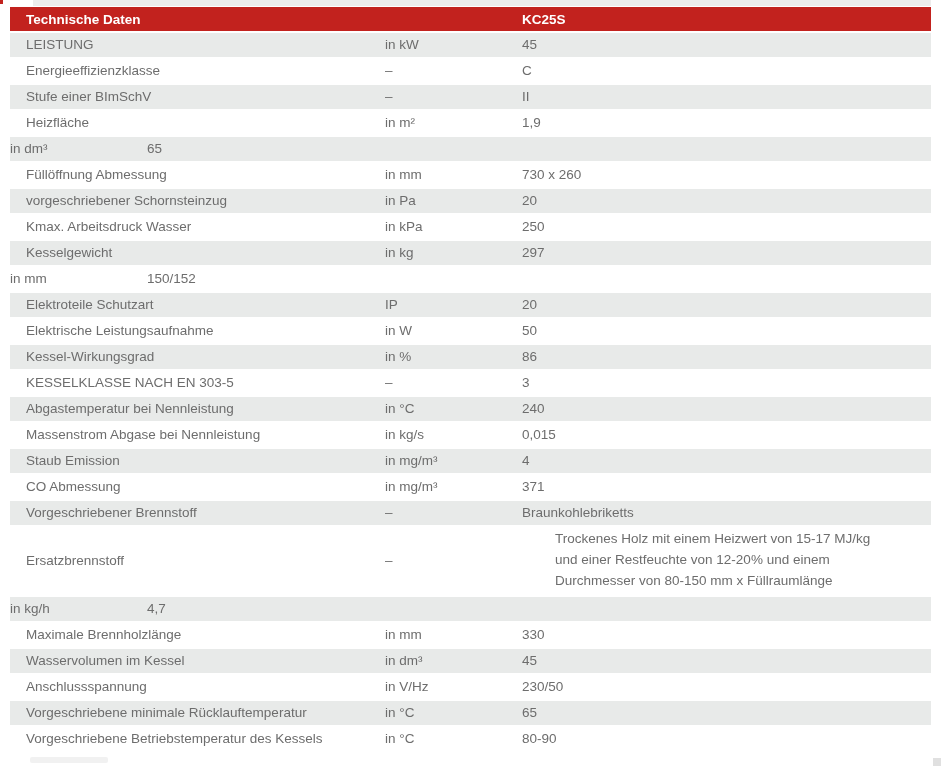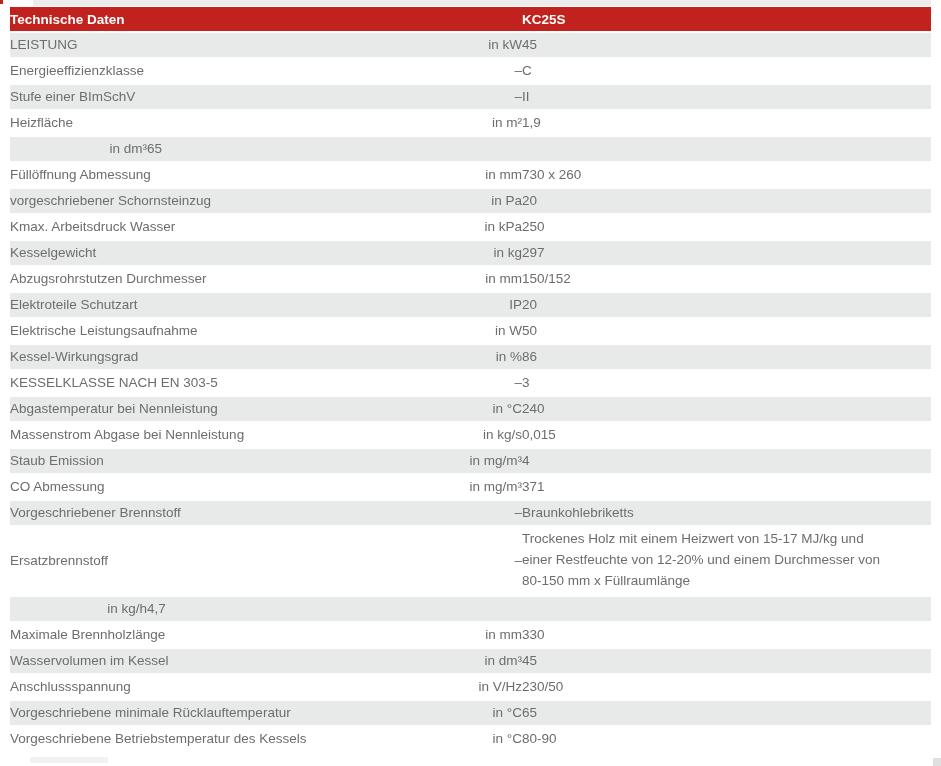--- a/index.html
+++ b/index.html
@@ -63,31 +63,31 @@
     background: #e8eae9;
   }
   .row.multiline {
     height: 70px;
     min-height: 70px;
   }
   .row.multiline .c3 {
     line-height: 21px;
     padding-top: 4px;
     padding-bottom: 8px;
+    margin-left: 33px;
   }
   .c1 {
     width: 375px;
-    padding-left: 0;
+    padding-left: 16px;
     box-sizing: border-box;
     flex: none;
   }
   .c2 {
     width: 137px;
     flex: none;
-    text-align: right;
   }
   .c3 {
     flex: 1;
     padding-right: 40px;
   }
   .bottom-smudge {
     position: absolute;
     left: 30px;
     top: 757px;
     width: 78px;
@@ -164,21 +164,20 @@
     <div class="c3">250</div>
   </div>
 
   <div class="row">
     <div class="c1">Kesselgewicht</div>
     <div class="c2">in kg</div>
     <div class="c3">297</div>
   </div>
 
   <div class="row">
-    <div class="c1">Abzugsrohrstutzen Durchmesser</div>
     <div class="c2">in mm</div>
     <div class="c3">150/152</div>
   </div>
 
   <div class="row">
     <div class="c1">Elektroteile Schutzart</div>
     <div class="c2">IP</div>
     <div class="c3">20</div>
   </div>
 

